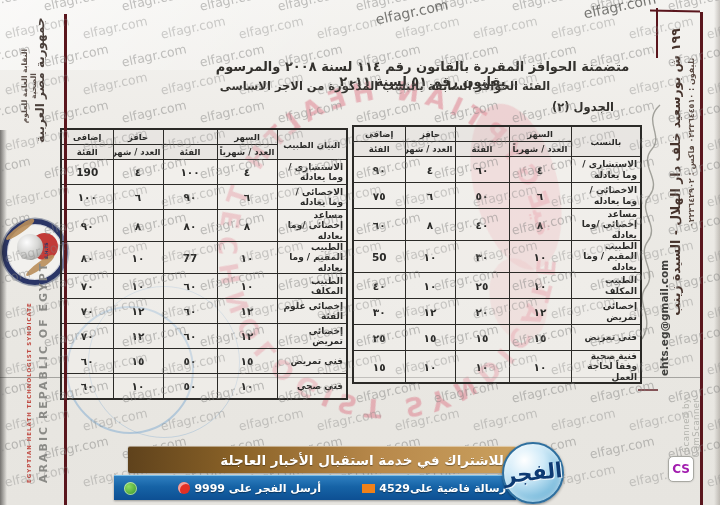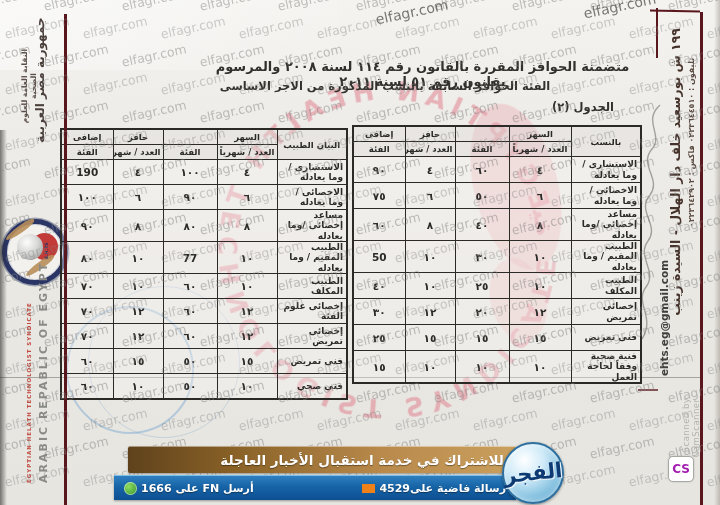--- a/index.html
+++ b/index.html
@@ -506,21 +506,24 @@
   <div class="abs rot cs-line cs2">CamScanner</div>
   <div class="abs cs-badge">CS</div>
 
   <div class="abs banner">
     <div class="gold-bar">
       <div class="t" dir="rtl">للاشتراك في خدمة استقبال الأخبار العاجلة</div>
     </div>
     <div class="blue-bar" id="blue-bar">
         <span class="bb-item">
           <span class="ic ic-etisalat"></span>
-          <span dir="rtl">أرسل FN على 1666</span>
+        </span>
+        <span class="bb-item">
+          <span class="ic ic-vodafone"></span>
+          <span dir="rtl">أرسل الفجر على 9999</span>
         </span>
         <span class="bb-item">
           <span class="ic ic-mobinil"></span>
           <span dir="rtl">رسالة فاضية على4529</span>
         </span>
       </div>
     <div class="fajr-logo">
       <span class="t">الفجر</span>
     </div>
   </div>

